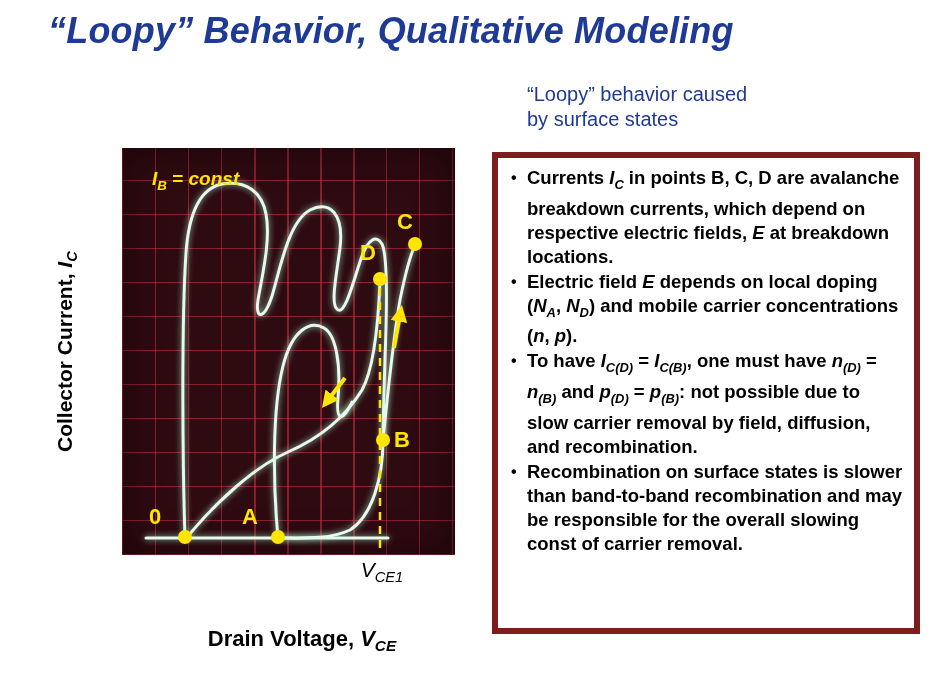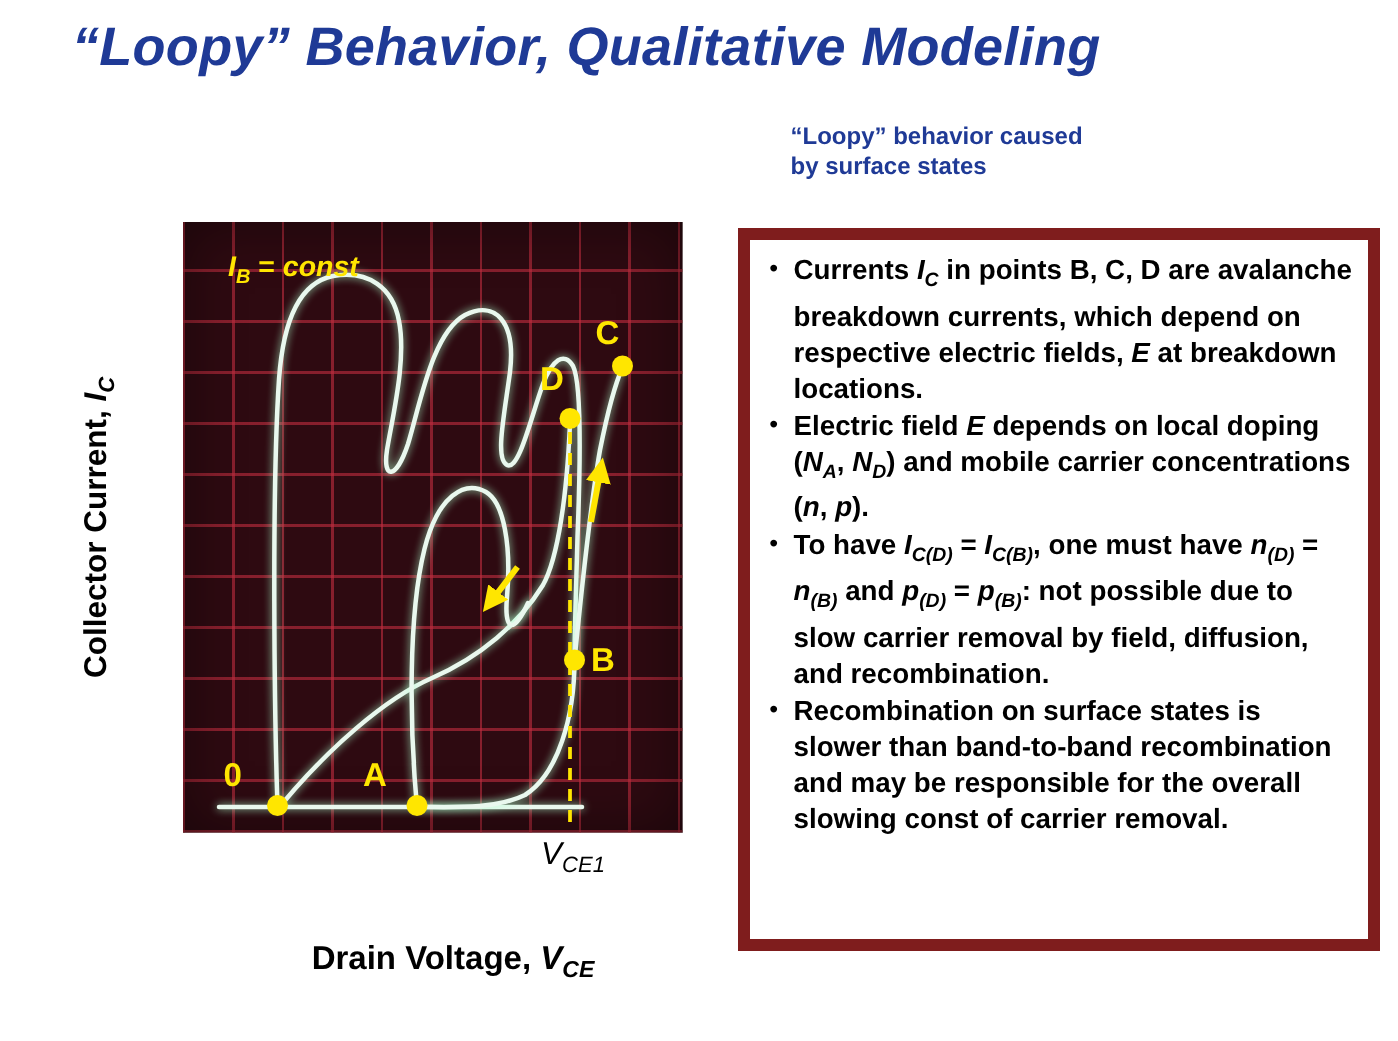--- a/index.html
+++ b/index.html
@@ -8,21 +8,21 @@
     position:relative; width:932px; height:694px; background:#ffffff; overflow:hidden;
   }
   .title {
     position:absolute; left:16px; top:10px; width:880px;
     font-size:36px; font-weight:bold; font-style:italic; color:#1f3a96;
     letter-spacing:0.2px;
     margin-left:32px;
   }
   .subtitle {
     position:absolute; left:527px; top:82px; width:340px;
-    font-size:16px; font-weight:bold; color:#1f3a96; line-height:1.25;
+    font-size:20px; font-weight:normal; color:#1f3a96; line-height:1.25;
   }
   
   .scope {
     position:absolute; left:122px; top:148px; width:333px; height:407px;
     background-color:#2e0a11;
     background-image:
       repeating-linear-gradient(90deg, rgba(190,44,62,0.62) 0px, rgba(190,44,62,0.62) 1.5px, transparent 1.5px, transparent 33px),
       repeating-linear-gradient(0deg, rgba(190,44,62,0.62) 0px, rgba(190,44,62,0.62) 1.5px, transparent 1.5px, transparent 34px);
     box-shadow: inset 0 0 40px rgba(0,0,0,0.45);
   }
@@ -49,21 +49,21 @@
     position:absolute; left:122px; top:626px; width:360px; text-align:center;
     font-size:22px; font-weight:bold; color:#000;
   }
   .vce1-label {
     position:absolute; left:342px; top:558px; width:80px; text-align:center;
     font-size:21px; font-weight:normal; color:#000;
   }
   
   .infobox {
     position:absolute; left:492px; top:152px; width:428px; height:482px;
-    border:8px solid #7f1d1d; background:#ffffff;
+    border:6px solid #7f1d1d; background:#ffffff;
   }
   .infobox ul { list-style:none; padding:8px 10px 6px 12px; }
   .infobox li {
     position:relative; padding-left:17px; margin-bottom:1px;
     font-size:18.5px; font-weight:bold; color:#000; line-height:24px;
   }
   .infobox li::before {
     content:"\2022"; position:absolute; left:1px; top:0; font-size:16px;
   }
   sub { font-size:70%; }

